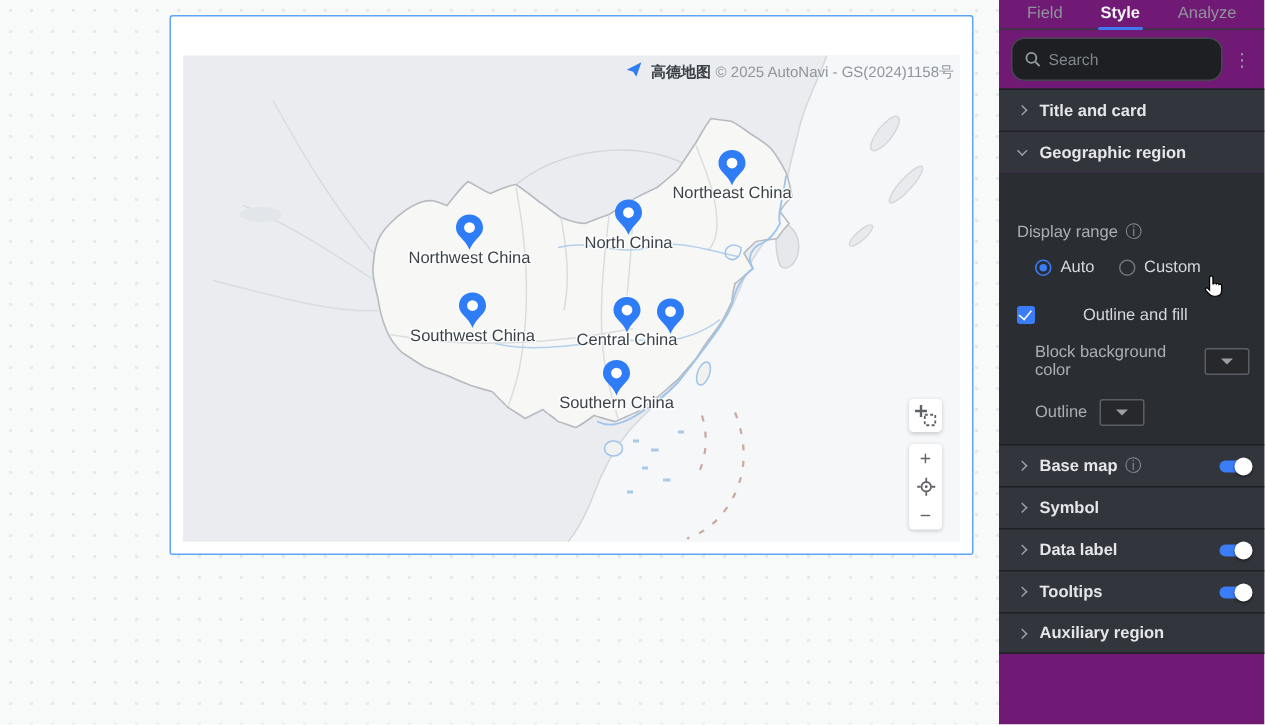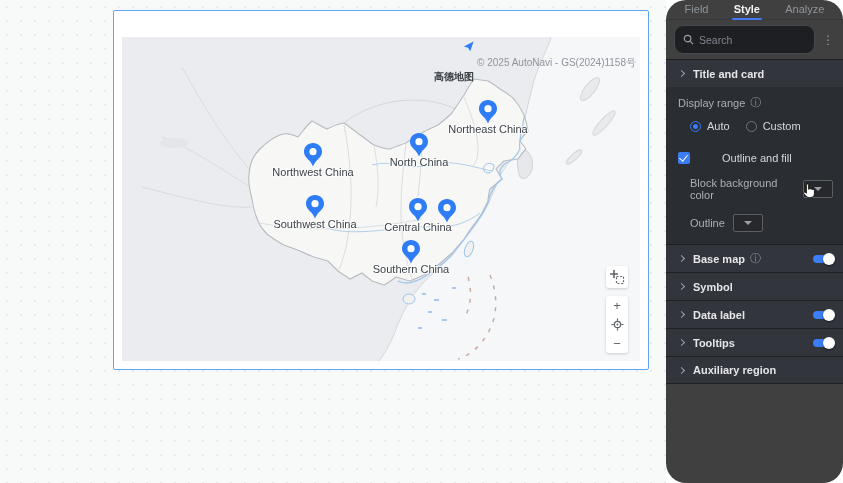--- a/index.html
+++ b/index.html
@@ -26,21 +26,21 @@
   .map {
     position:absolute; left:8px; right:8px; top:26px; bottom:8px;
     background:#eff1f3; overflow:hidden;
   }
   .map svg.basemap { position:absolute; left:0; top:0; }
 
   .attribution {
     position:absolute; top:4px; right:4px; display:flex; align-items:center; gap:3px;
     font-size:10px; color:#8f959c; white-space:nowrap;
   }
-  .amap-logo { display:flex; align-items:flex-end; gap:18px;flex-direction:column; }
+  .amap-logo { display:flex; align-items:flex-start; gap:6px; }
   .amap-logo-text { font-size:10px; font-weight:bold; color:#3a3f45; }
 
   .marker { position:absolute; width:0; height:0; }
   .marker .pin { position:absolute; left:-11px; top:-11px; }
   .marker .pin-label {
     position:absolute; top:13px; left:0; transform:translateX(-50%);
     font-size:11px; color:#3c4248; white-space:nowrap;
     text-shadow:0 0 2px #fff, 0 0 2px #fff, 1px 1px 0 #fff, -1px -1px 0 #fff;
   }
 
@@ -52,21 +52,21 @@
   .map-btn .mbtn {
     width:22px; height:19px; display:flex; align-items:center; justify-content:center;
     font-size:13px; color:#5f6368; cursor:pointer;
   }
   #boxZoomBtn { right:12px; bottom:73px; height:22px; justify-content:center; }
   #zoomGroup { right:12px; bottom:8px; height:57px; }
 
   
   .panel {
     position:absolute; right:0; top:0; width:177px; height:483px;
-    background:#404040; color:#c7cbd1; font-size:11px;border-radius:20px;
+    background:#701a75; color:#c7cbd1; font-size:11px;
   }
   .tabs { display:flex; height:20px; align-items:center; justify-content:space-around; padding:0 6px; border-bottom:1px solid #35383e; }
   .tab { color:#8f949b; font-size:11px; position:relative; height:20px; line-height:18px; cursor:pointer; }
   .tab.active { color:#f2f4f6; font-weight:bold; }
   .tab.active::after {
     content:''; position:absolute; left:-2px; right:-2px; bottom:0; height:2px; background:#4179f5; border-radius:1px;
   }
 
   .search-row { display:flex; align-items:center; gap:4px; padding:5px 6px 5px 8px; }
   .search-box {
@@ -97,21 +97,21 @@
   .info-icon { color:#8a8f96; font-size:11px; margin-left:5px; font-weight:normal; }
 
   .toggle { width:20px; height:8px; border-radius:4px; background:#3b7cf7; position:relative; cursor:pointer; }
   .toggle::after {
     content:''; position:absolute; right:-2px; top:-2px; width:12px; height:12px;
     border-radius:50%; background:#fff; box-shadow:0 1px 2px rgba(0,0,0,.45);
   }
 
   .geo-body { background:#2a2d32; padding:8px 10px 12px 12px; }
   .field-label { color:#aab0b7; font-size:11px; }
-  .row { display:flex; align-items:center; }
+  .row { display:flex; align-items:center;margin-top:24px; }
 
   .radio-row { margin:10px 0 20px 12px; gap:6px; }
   .radio { width:11px; height:11px; border-radius:50%; border:1px solid #70757c; position:relative; cursor:pointer; }
   .radio.sel { border-color:#3b7cf7; }
   .radio.sel::after {
     content:''; position:absolute; left:2px; top:2px; width:5px; height:5px; border-radius:50%; background:#3b7cf7;
   }
   .radio-label { color:#d5d8dc; margin-right:10px; cursor:pointer; }
 
   .check-row { margin-top:12px; gap:7px; }
@@ -298,20 +298,24 @@
       <input type="text" placeholder="Search" style="">
     </div>
     <div class="kebab">⋮</div>
   </div>
 
   <div class="section-header">
     <span class="chev"></span>
     <span class="label">Title and card</span>
   </div>
 
+  <div class="section-header">
+    <span class="chev down"></span>
+    <span class="label">Geographic region</span>
+  </div>
 
   <div class="geo-body">
     <div class="row">
       <span class="field-label">Display range</span>
       <span class="info-icon">ⓘ</span>
     </div>
     <div class="row radio-row">
       <span class="radio sel"></span>
       <span class="radio-label">Auto</span>
       <span class="radio"></span>

